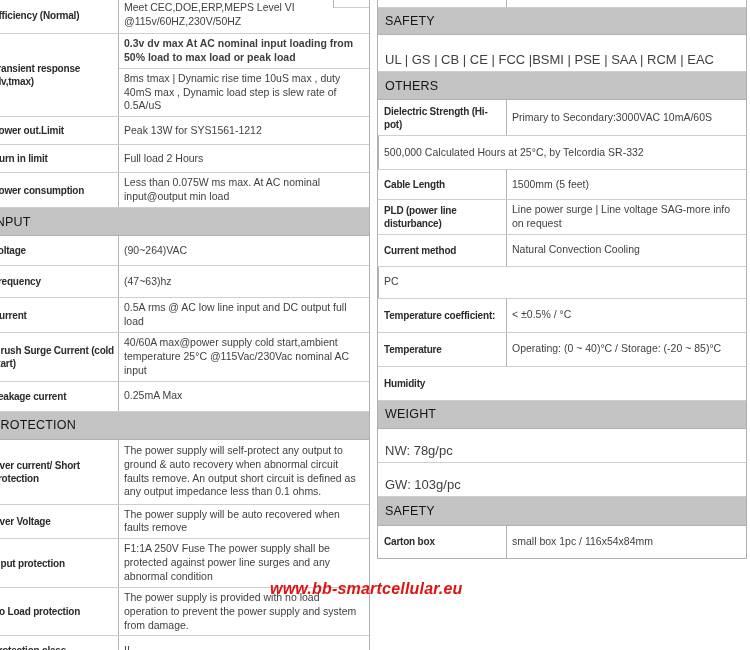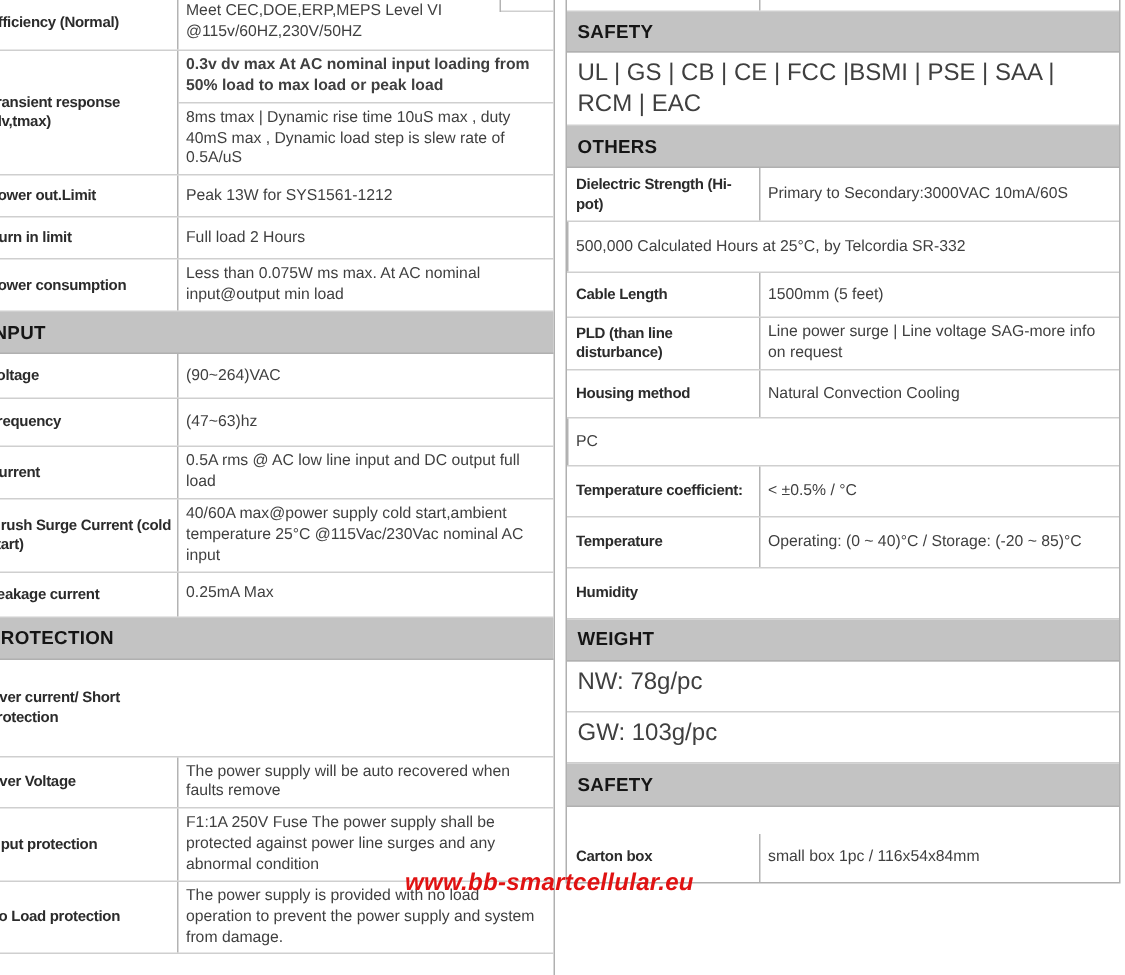--- a/index.html
+++ b/index.html
@@ -4,38 +4,38 @@
 <style>
   html,body{margin:0;padding:0;background:#fff;}
   .page{
     position:relative;width:750px;height:650px;overflow:hidden;background:#ffffff;
     font-family:"Liberation Sans","DejaVu Sans",sans-serif;
   }
   .tbl{position:absolute;background:#fff;border:1px solid #b0b0b0;box-sizing:border-box;}
   .tbl-left{left:-15px;top:-4px;width:385px;}
   .tbl-right{left:377px;top:-21px;width:370px;}
   .row{display:flex;align-items:stretch;border-bottom:1px solid #cfcfcf;box-sizing:border-box;}
-  .row:last-child{border-bottom:none;margin-top:18px;}
+  .row:last-child{border-bottom:none;}
   .lbl{display:flex;align-items:center;box-sizing:border-box;
        font-weight:bold;font-size:10px;letter-spacing:-0.2px;color:#2b2b2b;line-height:1.3;
        padding:3px 3px 3px 6px;}
   .tbl-left .lbl{width:132px;min-width:132px;}
   .tbl-right .lbl{width:128px;min-width:128px;}
   .val{flex:1;display:flex;align-items:center;box-sizing:border-box;border-left:1px solid #b3b3b3;
        font-size:10.5px;color:#3f3f3f;line-height:1.32;padding:3px 6px 3px 5px;}
   .valstack{flex:1;display:flex;flex-direction:column;border-left:1px solid #b3b3b3;box-sizing:border-box;}
   .sub{display:flex;align-items:center;box-sizing:border-box;font-size:10.5px;color:#3f3f3f;
        line-height:1.32;padding:3px 6px 3px 5px;}
   .sub-top{border-bottom:1px solid #cfcfcf;font-weight:bold;}
   .sect{background:#c3c3c3;align-items:center;border-bottom:1px solid #b0b0b0;}
-  .sect span{font-weight:bold;font-size:12.5px;color:#151515;letter-spacing:0.2px;}
+  .sect span{font-weight:normal;font-size:12.5px;color:#151515;letter-spacing:0.2px;}
   .tbl-left .sect{padding-left:6px;}
   .tbl-right .sect{padding-left:7px;}
-  .fullcell{flex:1;display:flex;align-items:flex-start;box-sizing:border-box;
-       font-size:16px;color:#3f3f3f;line-height:1.32;padding:3px 6px 3px 7px;}
+  .fullcell{flex:1;display:flex;align-items:flex-end;box-sizing:border-box;
+       font-size:13px;color:#3f3f3f;line-height:1.32;padding:3px 6px 3px 7px;}
   .break-all{word-break:break-all;}
   .partial .lbl,.partial .val{min-height:0;}
   .frag-v{position:absolute;left:333px;top:0;width:1px;height:8px;background:#b3b3b3;}
   .frag-h{position:absolute;left:334px;top:7px;width:35px;height:1px;background:#cfcfcf;}
   .website{
     position:absolute;left:270px;top:580px;
     font-size:16px;font-weight:bold;font-style:italic;color:#e01212;
     text-decoration:none;letter-spacing:0.2px;
   }
 </style>
@@ -146,20 +146,23 @@
     </div>
 
     <div class="row sect" style="min-height:28px">
       <span>PROTECTION</span>
     </div>
 
     <div class="row" style="min-height:65px">
       <div class="lbl">
           <span>Over current/ Short protection</span>
         </div>
+      <div class="val">
+          <span>The power supply will self-protect any output to ground &amp; auto recovery when abnormal circuit faults remove. An output short circuit is defined as any output impedance less than 0.1 ohms.</span>
+        </div>
     </div>
 
     <div class="row" style="min-height:27px">
       <div class="lbl">
           <span>Over Voltage</span>
         </div>
       <div class="val">
           <span>The power supply will be auto recovered when faults remove</span>
         </div>
     </div>
@@ -233,30 +236,30 @@
       <div class="lbl">
           <span>Cable Length</span>
         </div>
       <div class="val">
           <span>1500mm (5 feet)</span>
         </div>
     </div>
 
     <div class="row" style="min-height:33px">
       <div class="lbl">
-          <span>PLD (than line disturbance)</span>
+          <span>PLD (power line disturbance)</span>
         </div>
       <div class="val">
           <span>Line power surge | Line voltage SAG-more info on request</span>
         </div>
     </div>
 
     <div class="row" style="min-height:32px">
       <div class="lbl">
-          <span>Housing method</span>
+          <span>Current method</span>
         </div>
       <div class="val">
           <span>Natural Convection Cooling</span>
         </div>
     </div>
 
     <div class="row" style="min-height:32px">
       <div class="val">
           <span>PC</span>
         </div>

